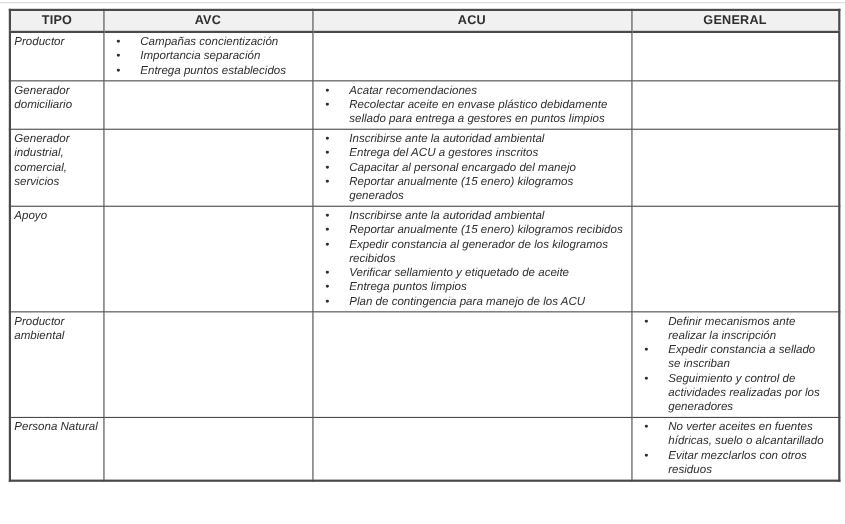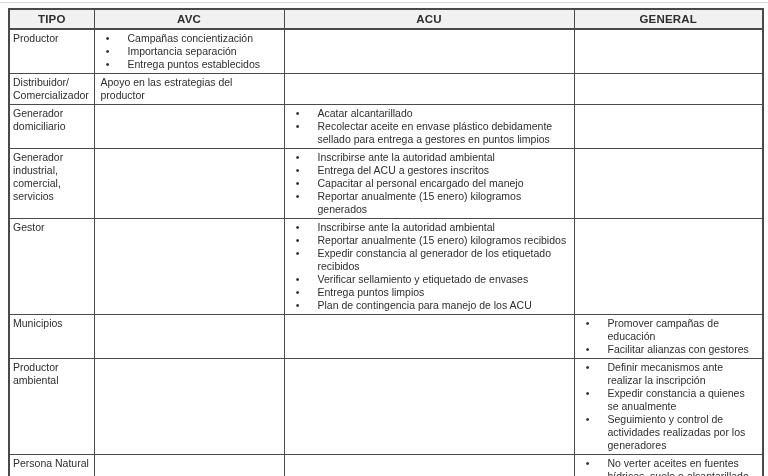--- a/index.html
+++ b/index.html
@@ -44,20 +44,21 @@
     border-bottom-width: 2px;
     padding: 1px 2px;
     letter-spacing: 0.2px;
   }
   table.resp-table td {
     border: 1px solid var(--border);
     vertical-align: top;
     padding: 2px 3px;
     font-size: 10.5px;
     line-height: 13px;
+    font-style: italic;
   }
   td.tipo-cell {
     vertical-align: middle;
     padding-left: 4px;
     padding-right: 1px;
   }
   .plain-text {
     padding-left: 3px;
     padding-right: 4px;
   }
@@ -110,35 +111,27 @@
             <span class="bullet-text">Importancia separación</span>
           </div>
           <div class="bullet-item">
             <span class="bullet-marker">•</span>
             <span class="bullet-text">Entrega puntos establecidos</span>
           </div>
         </td>
         <td></td>
         <td></td>
       </tr>
-      <tr style="height: 30px;">
-        <td class="tipo-cell"><span>Distribuidor/ Comercializador</span></td>
-        <td>
-          <div class="plain-text">Apoyo en las estrategias del productor</div>
-        </td>
-        <td></td>
-        <td></td>
-      </tr>
       <tr style="height: 42px;">
         <td class="tipo-cell"><span>Generador domiciliario</span></td>
         <td></td>
         <td>
           <div class="bullet-item">
             <span class="bullet-marker">•</span>
-            <span class="bullet-text">Acatar alcantarillado</span>
+            <span class="bullet-text">Acatar recomendaciones</span>
           </div>
           <div class="bullet-item">
             <span class="bullet-marker">•</span>
             <span class="bullet-text">Recolectar aceite en envase plástico debidamente sellado para entrega a gestores en puntos limpios</span>
           </div>
         </td>
         <td></td>
       </tr>
       <tr style="height: 56px;">
         <td class="tipo-cell"><span>Generador industrial, comercial, servicios</span></td>
@@ -157,77 +150,62 @@
             <span class="bullet-text">Capacitar al personal encargado del manejo</span>
           </div>
           <div class="bullet-item">
             <span class="bullet-marker">•</span>
             <span class="bullet-text">Reportar anualmente (15 enero) kilogramos generados</span>
           </div>
         </td>
         <td></td>
       </tr>
       <tr style="height: 92px;">
-        <td class="tipo-cell"><span>Gestor</span></td>
+        <td class="tipo-cell"><span>Apoyo</span></td>
         <td></td>
         <td>
           <div class="bullet-item">
             <span class="bullet-marker">•</span>
             <span class="bullet-text">Inscribirse ante la autoridad ambiental</span>
           </div>
           <div class="bullet-item">
             <span class="bullet-marker">•</span>
             <span class="bullet-text">Reportar anualmente (15 enero) kilogramos recibidos</span>
           </div>
           <div class="bullet-item">
             <span class="bullet-marker">•</span>
-            <span class="bullet-text">Expedir constancia al generador de los etiquetado recibidos</span>
-          </div>
-          <div class="bullet-item">
-            <span class="bullet-marker">•</span>
-            <span class="bullet-text">Verificar sellamiento y etiquetado de envases</span>
+            <span class="bullet-text">Expedir constancia al generador de los kilogramos recibidos</span>
+          </div>
+          <div class="bullet-item">
+            <span class="bullet-marker">•</span>
+            <span class="bullet-text">Verificar sellamiento y etiquetado de aceite</span>
           </div>
           <div class="bullet-item">
             <span class="bullet-marker">•</span>
             <span class="bullet-text">Entrega puntos limpios</span>
           </div>
           <div class="bullet-item">
             <span class="bullet-marker">•</span>
             <span class="bullet-text">Plan de contingencia para manejo de los ACU</span>
           </div>
         </td>
         <td></td>
-      </tr>
-      <tr style="height: 42px;">
-        <td class="tipo-cell"><span>Municipios</span></td>
-        <td></td>
-        <td></td>
-        <td>
-          <div class="bullet-item">
-            <span class="bullet-marker">•</span>
-            <span class="bullet-text">Promover campañas de educación</span>
-          </div>
-          <div class="bullet-item">
-            <span class="bullet-marker">•</span>
-            <span class="bullet-text">Facilitar alianzas con gestores</span>
-          </div>
-        </td>
       </tr>
       <tr style="height: 90px;">
         <td class="tipo-cell"><span>Productor ambiental</span></td>
         <td></td>
         <td></td>
         <td>
           <div class="bullet-item">
             <span class="bullet-marker">•</span>
             <span class="bullet-text">Definir mecanismos ante realizar la inscripción</span>
           </div>
           <div class="bullet-item">
             <span class="bullet-marker">•</span>
-            <span class="bullet-text">Expedir constancia a quienes se anualmente</span>
+            <span class="bullet-text">Expedir constancia a sellado se inscriban</span>
           </div>
           <div class="bullet-item">
             <span class="bullet-marker">•</span>
             <span class="bullet-text">Seguimiento y control de actividades realizadas por los generadores</span>
           </div>
         </td>
       </tr>
       <tr style="height: 45px;">
         <td class="tipo-cell"><span>Persona Natural</span></td>
         <td></td>

